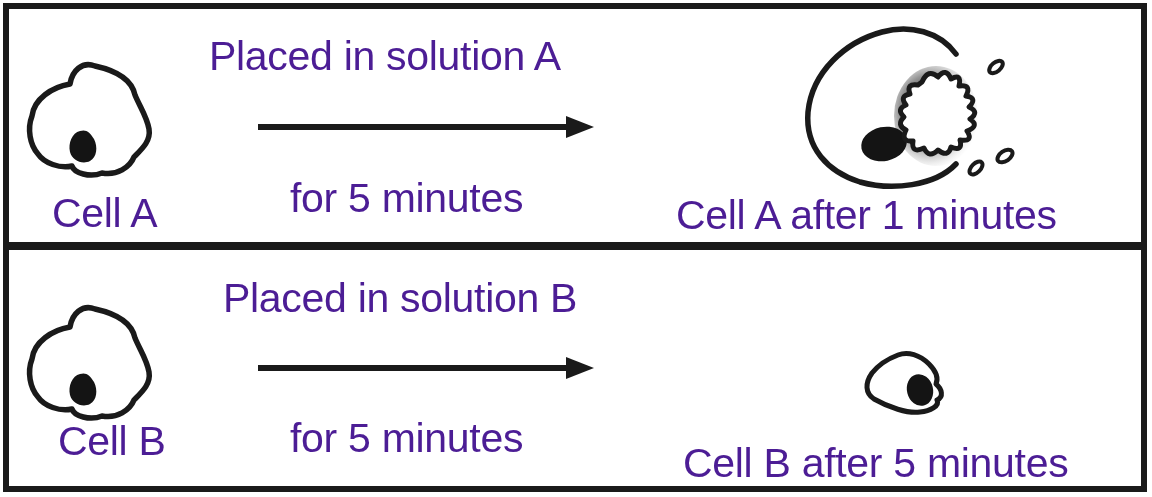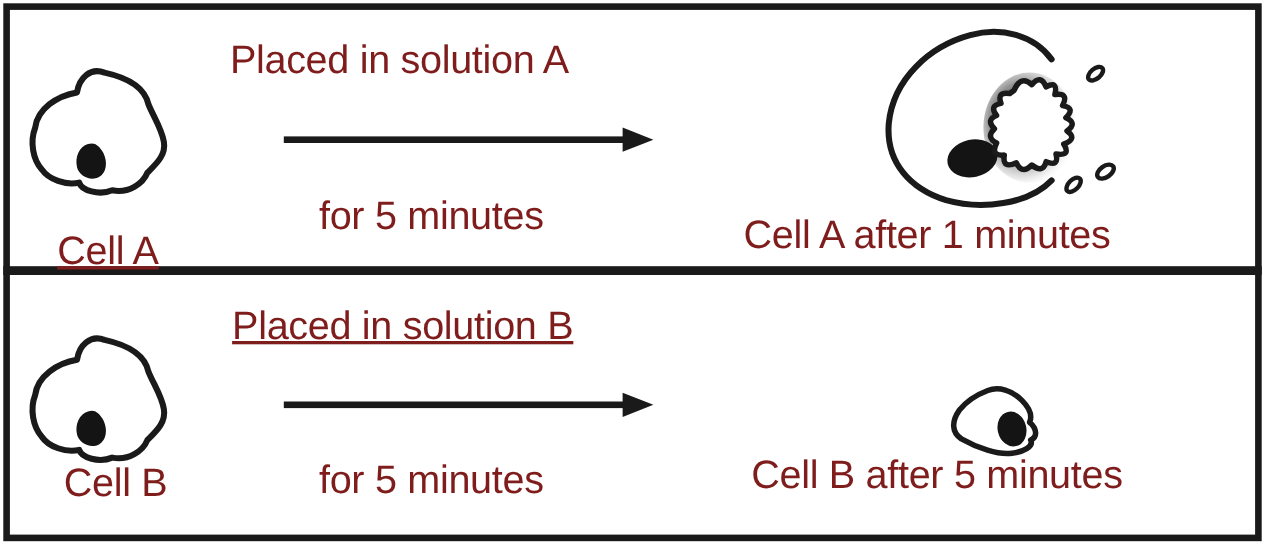--- a/index.html
+++ b/index.html
@@ -8,22 +8,22 @@
     font-family:"Liberation Sans","DejaVu Sans",sans-serif;color:#1c1c1c;
   }
   .frame{
     position:absolute;left:3px;top:3px;width:1144px;height:489px;
     border:6px solid #1a1a1a;box-sizing:border-box;background:#ffffff;
   }
   .divider{
     position:absolute;left:3px;top:242px;width:1144px;height:8px;background:#1a1a1a;
   }
   .lbl{
-    position:absolute;font-size:36px;line-height:1;letter-spacing:-0.3px;
-    white-space:nowrap;color:#7f1d1d;
+    position:absolute;font-size:41px;line-height:1;letter-spacing:-0.3px;
+    white-space:nowrap;color:#4c1d95;
   }
   .shaft{position:absolute;background:#1a1a1a;height:6px;width:314px;left:258px;}
   .ahead{
     position:absolute;width:0;height:0;left:566px;
     border-top:11px solid transparent;border-bottom:11px solid transparent;
     border-left:28px solid #1a1a1a;
   }
   svg{position:absolute;overflow:visible;}
   .ink{stroke:#1a1a1a;}
 </style>
@@ -38,21 +38,21 @@
   <div>
 
     <svg style="left:22px;top:57px;" width="132" height="124" viewBox="0 0 132 124">
       <path d="M 73,9 C 60,4 50,14 48,27 C 30,30 12,42 10,59 C 5,72 8,88 16,97
                C 22,106 38,112 50,109 C 52,116 68,121 80,116 C 95,119 108,110 112,100
                C 120,92 129,84 127,72 C 125,60 118,50 113,38 C 110,24 96,14 73,9 Z" fill="#ffffff" class="ink" stroke-width="5.5" stroke-linejoin="round"></path>
       <path d="M 58,74 C 50,76 46,86 48,95 C 50,103 60,108 68,104
                C 75,100 76,90 72,82 C 68,75 64,72 58,74 Z" fill="#141414"></path>
     </svg>
 
-    <div class="lbl" style="left:52px;top:210px;text-decoration:underline;">Cell A</div>
+    <div class="lbl" style="left:52px;top:193px;">Cell A</div>
 
     <div class="lbl" style="left:209px;top:36px;">Placed in solution A</div>
 
     <div>
       <div class="shaft" style="top:124px;"></div>
       <div class="ahead" style="top:116px;"></div>
     </div>
 
     <div class="lbl" style="left:290px;top:178px;">for 5 minutes</div>
 
@@ -98,32 +98,32 @@
     <svg style="left:22px;top:300px;" width="132" height="124" viewBox="0 0 132 124">
       <path d="M 73,9 C 60,4 50,14 48,27 C 30,30 12,42 10,59 C 5,72 8,88 16,97
                C 22,106 38,112 50,109 C 52,116 68,121 80,116 C 95,119 108,110 112,100
                C 120,92 129,84 127,72 C 125,60 118,50 113,38 C 110,24 96,14 73,9 Z" fill="#ffffff" class="ink" stroke-width="5.5" stroke-linejoin="round"></path>
       <path d="M 58,74 C 50,76 46,86 48,95 C 50,103 60,108 68,104
                C 75,100 76,90 72,82 C 68,75 64,72 58,74 Z" fill="#141414"></path>
     </svg>
 
     <div class="lbl" style="left:58px;top:421px;">Cell B</div>
 
-    <div class="lbl" style="left:211px;top:278px;text-decoration:underline;">Placed in solution B</div>
+    <div class="lbl" style="left:223px;top:278px;">Placed in solution B</div>
 
     <div>
       <div class="shaft" style="top:365px;"></div>
       <div class="ahead" style="top:357px;"></div>
     </div>
 
     <div class="lbl" style="left:290px;top:418px;">for 5 minutes</div>
 
     <svg style="left:860px;top:349px;" width="85" height="70" viewBox="0 0 85 70">
       <path d="M 38,6 C 48,2 60,6 69,15 C 75,21 79,28 76,35 C 82,40 84,48 77,51
                C 80,57 70,62 60,63 C 48,65 28,58 14,50 C 5,44 5,34 12,24
                C 20,14 30,9 38,6 Z" fill="#ffffff" class="ink" stroke-width="5" stroke-linejoin="round"></path>
       <ellipse cx="60" cy="41" rx="13" ry="16" transform="rotate(-14 60 41)" fill="#141414"></ellipse>
     </svg>
 
-    <div class="lbl" style="left:683px;top:414px;">Cell B after 5 minutes</div>
+    <div class="lbl" style="left:683px;top:443px;">Cell B after 5 minutes</div>
   </div>
 
 </div>
 
 </body></html>

